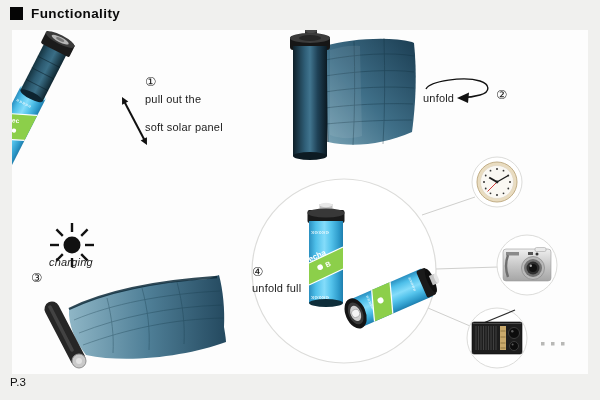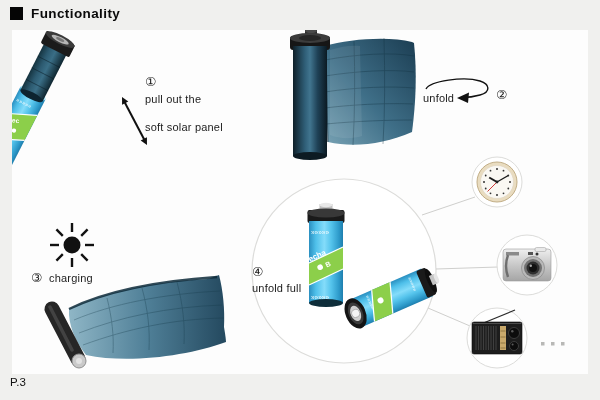--- a/index.html
+++ b/index.html
@@ -282,20 +282,20 @@
     </svg>
 
     <span class="t num" style="left:133px;top:44px;">①</span>
     <span class="t" style="left:133px;top:63px;">pull out the</span>
     <span class="t" style="left:133px;top:81px;margin-top:10px;">soft solar panel</span>
 
     <span class="t" style="left:411px;top:62px;">unfold</span>
     <span class="t num" style="left:484px;top:57px;">②</span>
 
     <span class="t num" style="left:19px;top:240px;">③</span>
-    <span class="t" style="left:37px;top:242px;">charging</span>
+    <span class="t" style="left:37px;top:226px;font-style:italic;">charging</span>
 
     <span class="t num" style="left:240px;top:234px;">④</span>
     <span class="t" style="left:240px;top:252px;">unfold full</span>
   </div>
 
   <div class="pageno">P.3</div>
 </div>
 
 </body></html>

